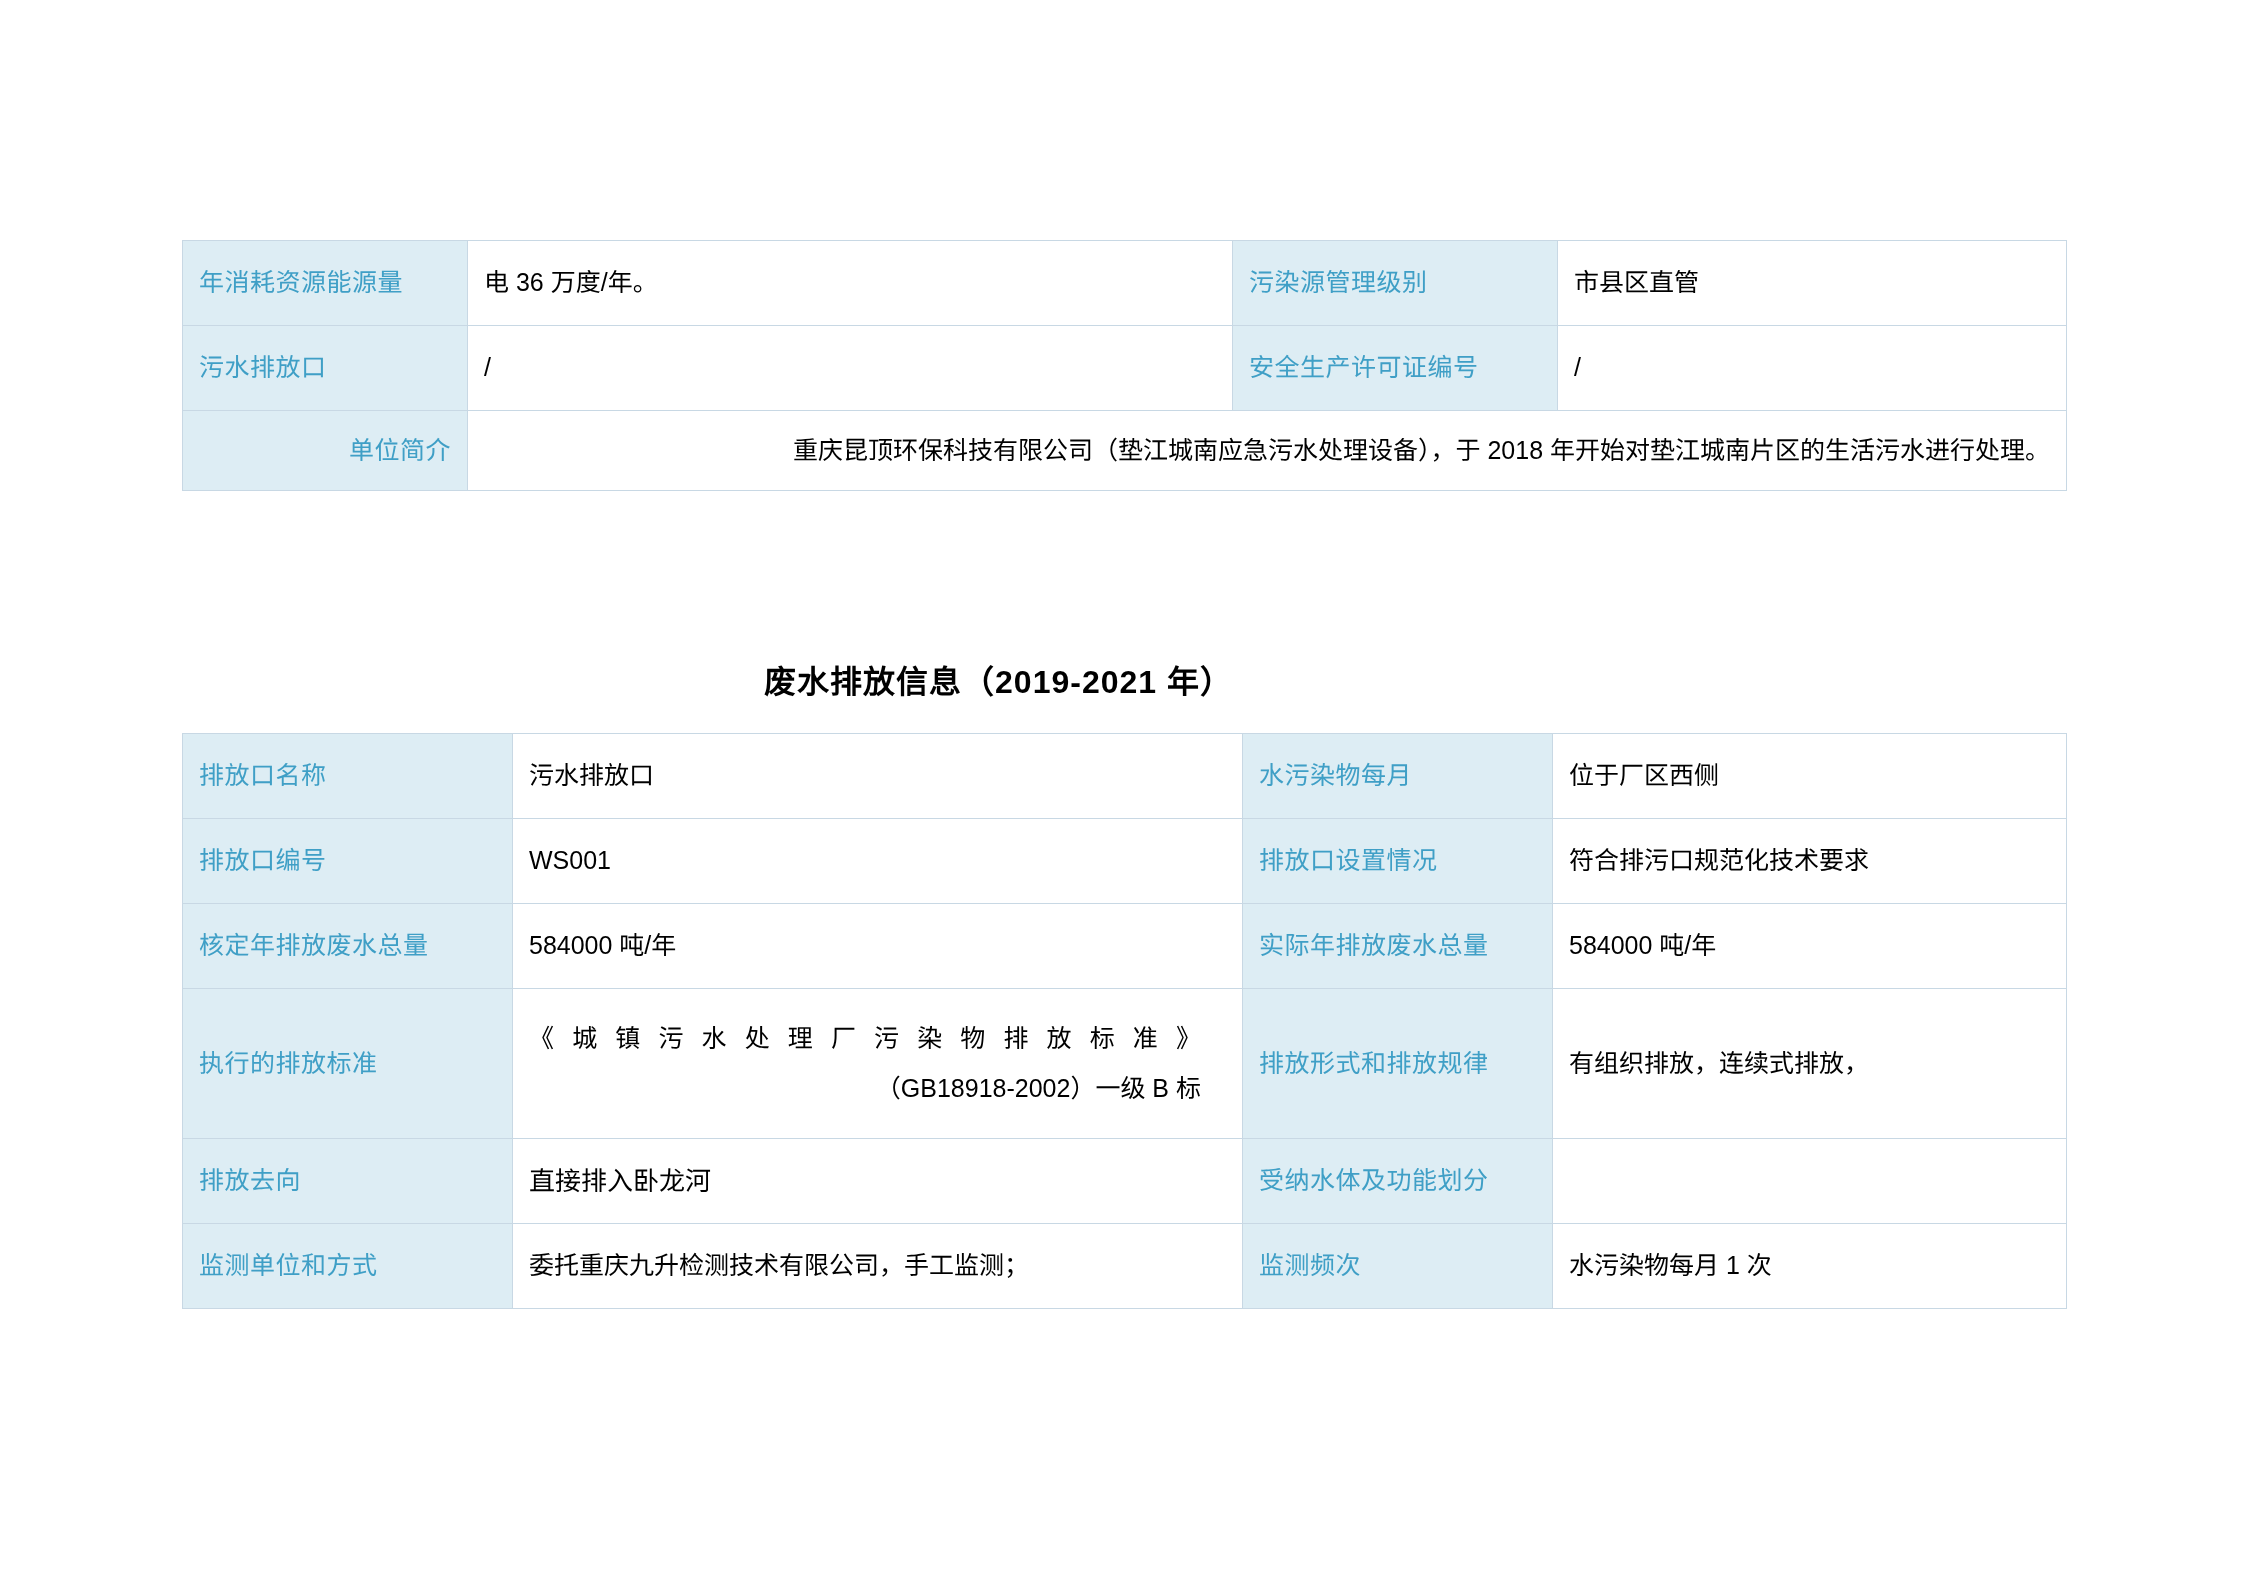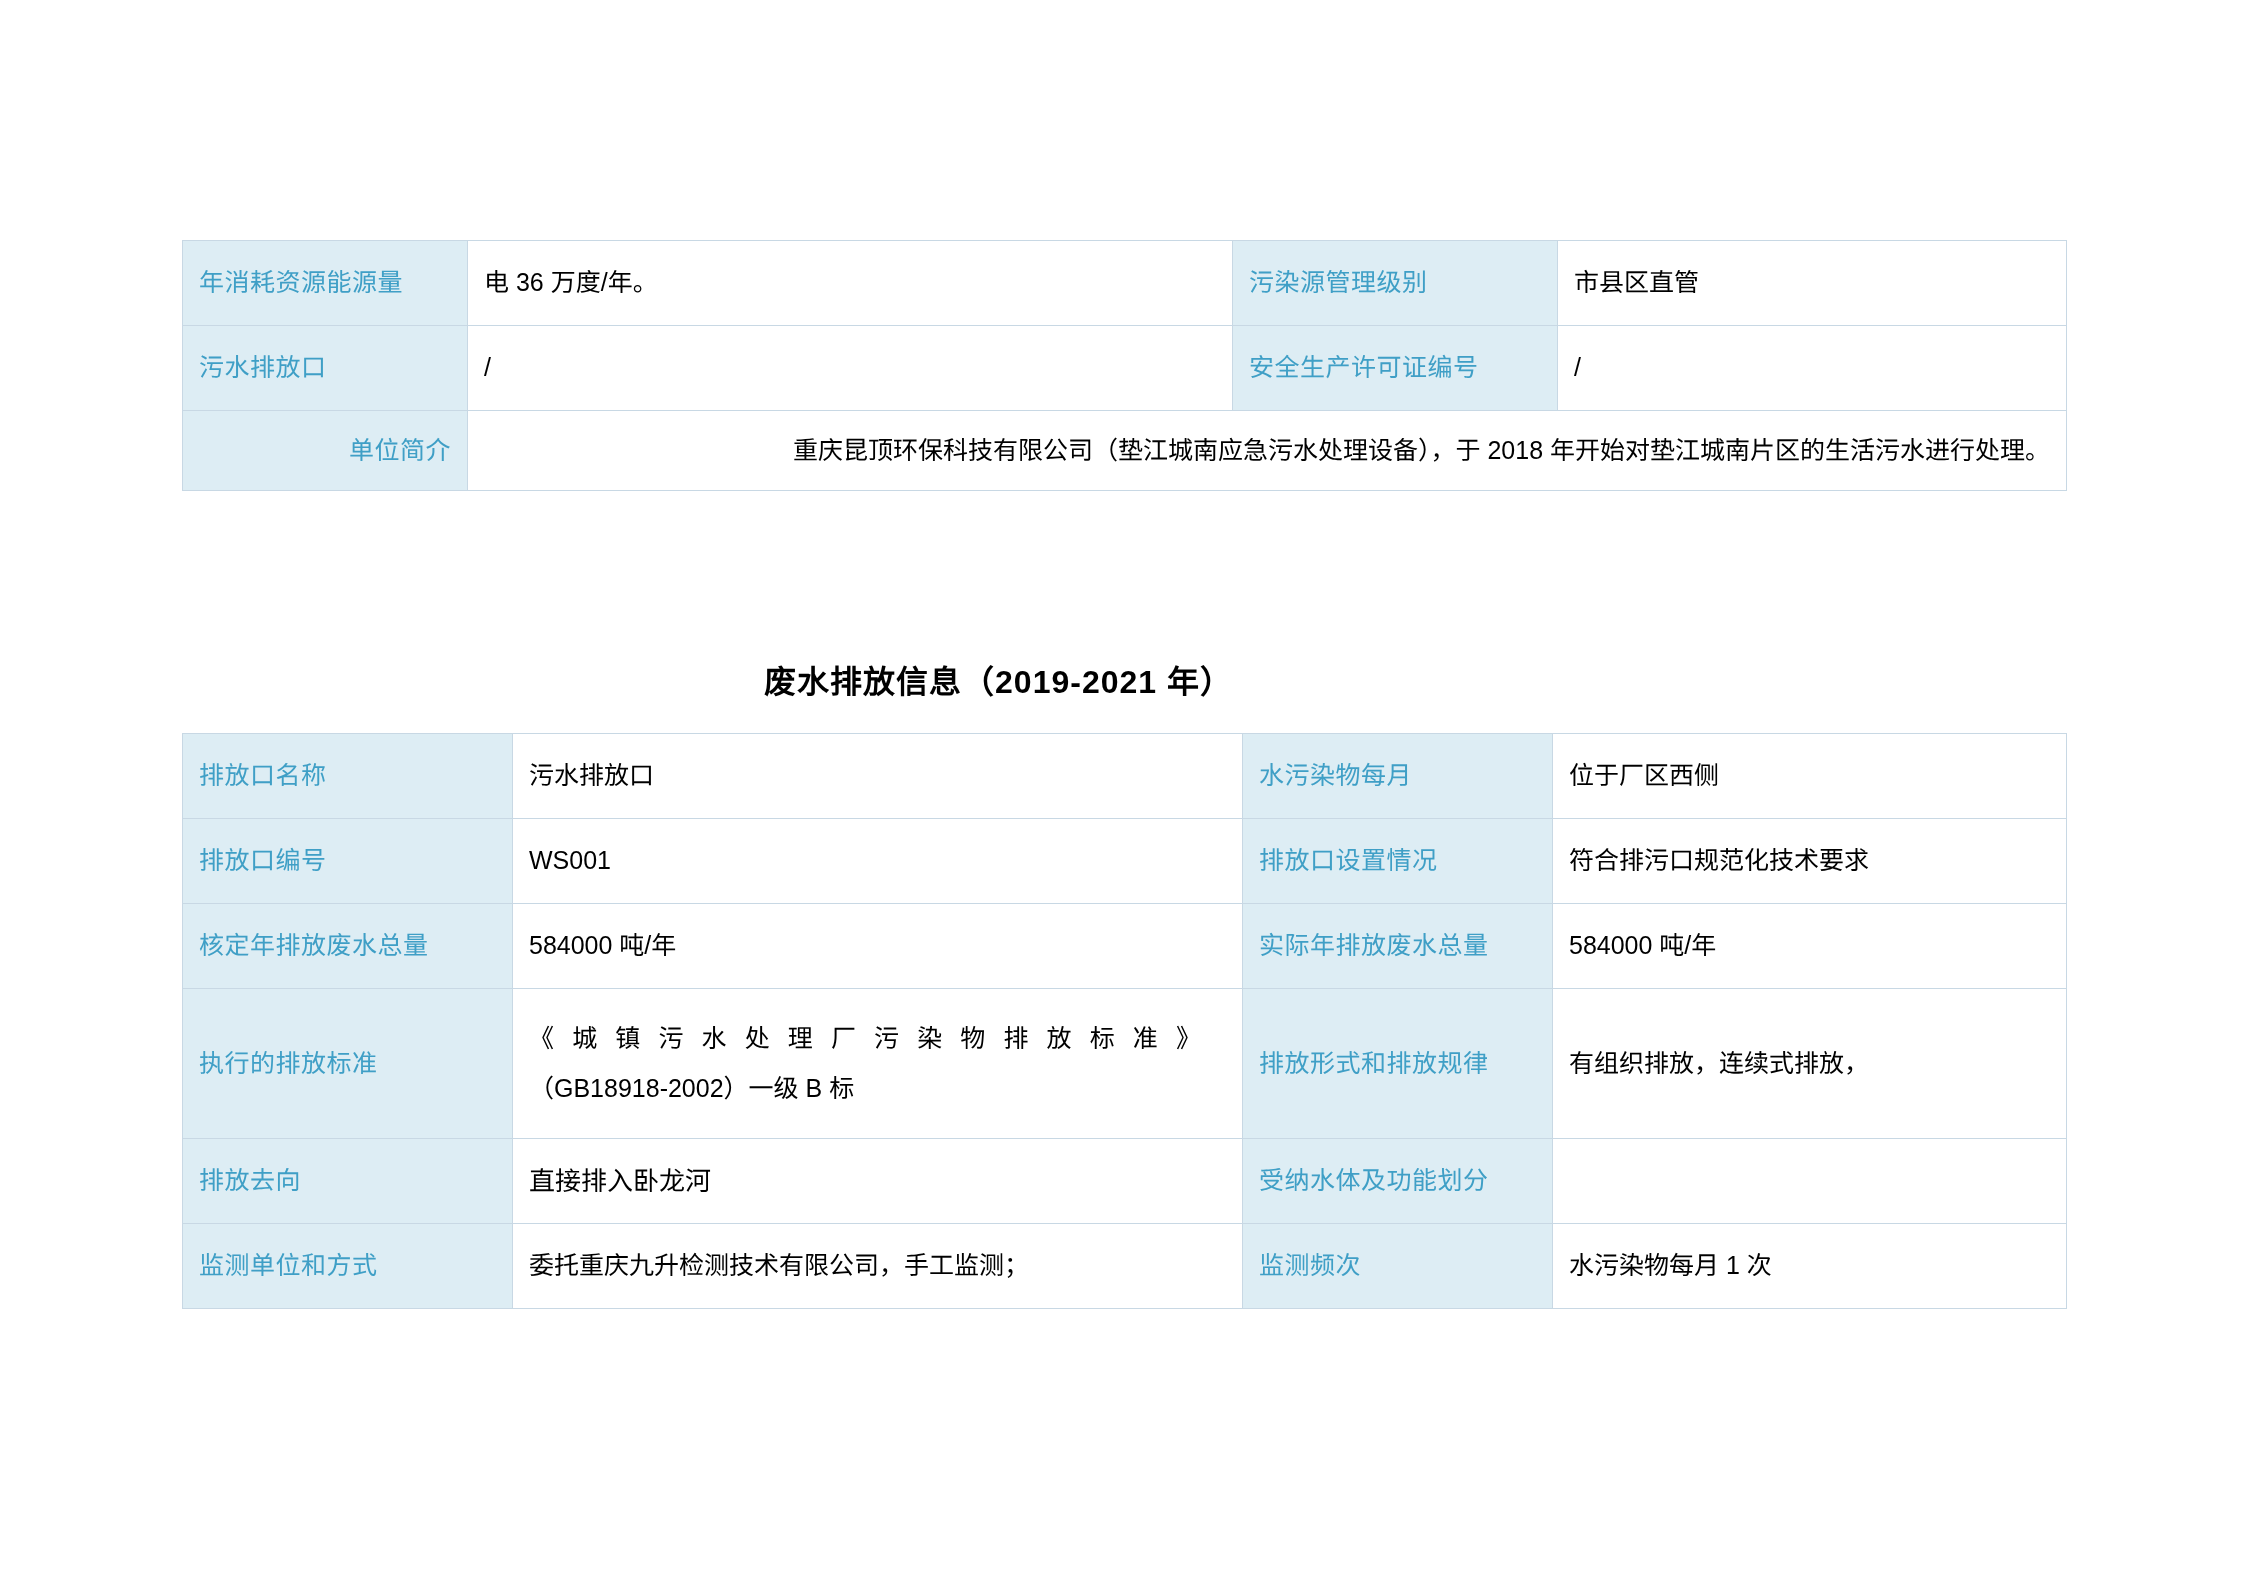--- a/index.html
+++ b/index.html
@@ -89,21 +89,21 @@
 
   .justified {
     text-align: justify;
     text-align-last: justify;
     display: block;
     width: 672px;
   }
   .std-line2 {
     display: block;
     width: 672px;
-    text-align: left;
+    text-align: right;
     margin-top: 12px;
   }
   .small-val {
     font-size: 26px;
     font-family: "Liberation Serif", "DejaVu Serif", serif;
   }
   .empty-cell { }
 </style>
 </head>
 <body>

